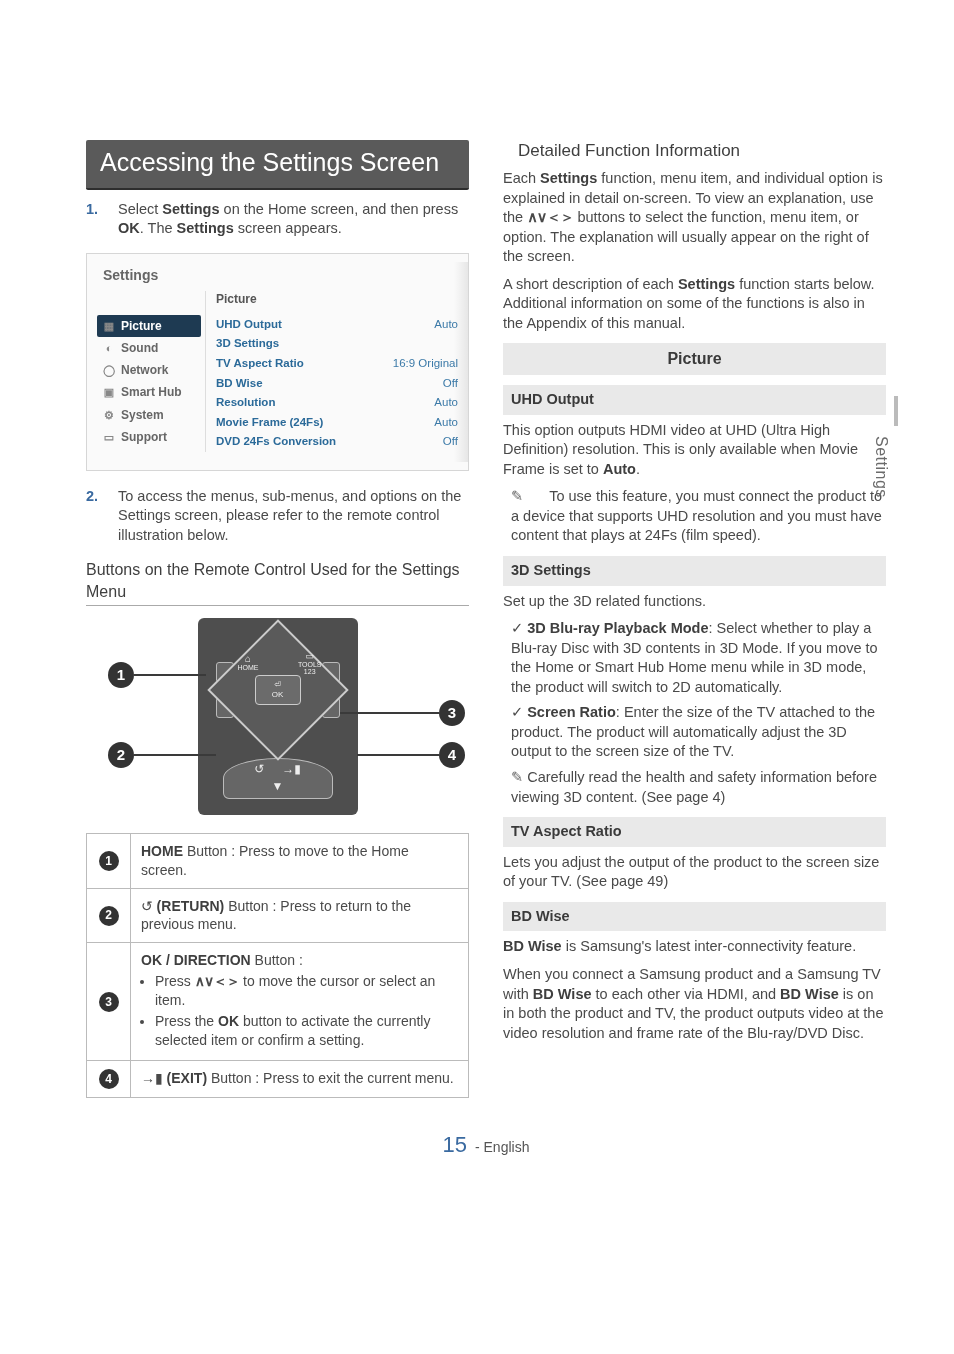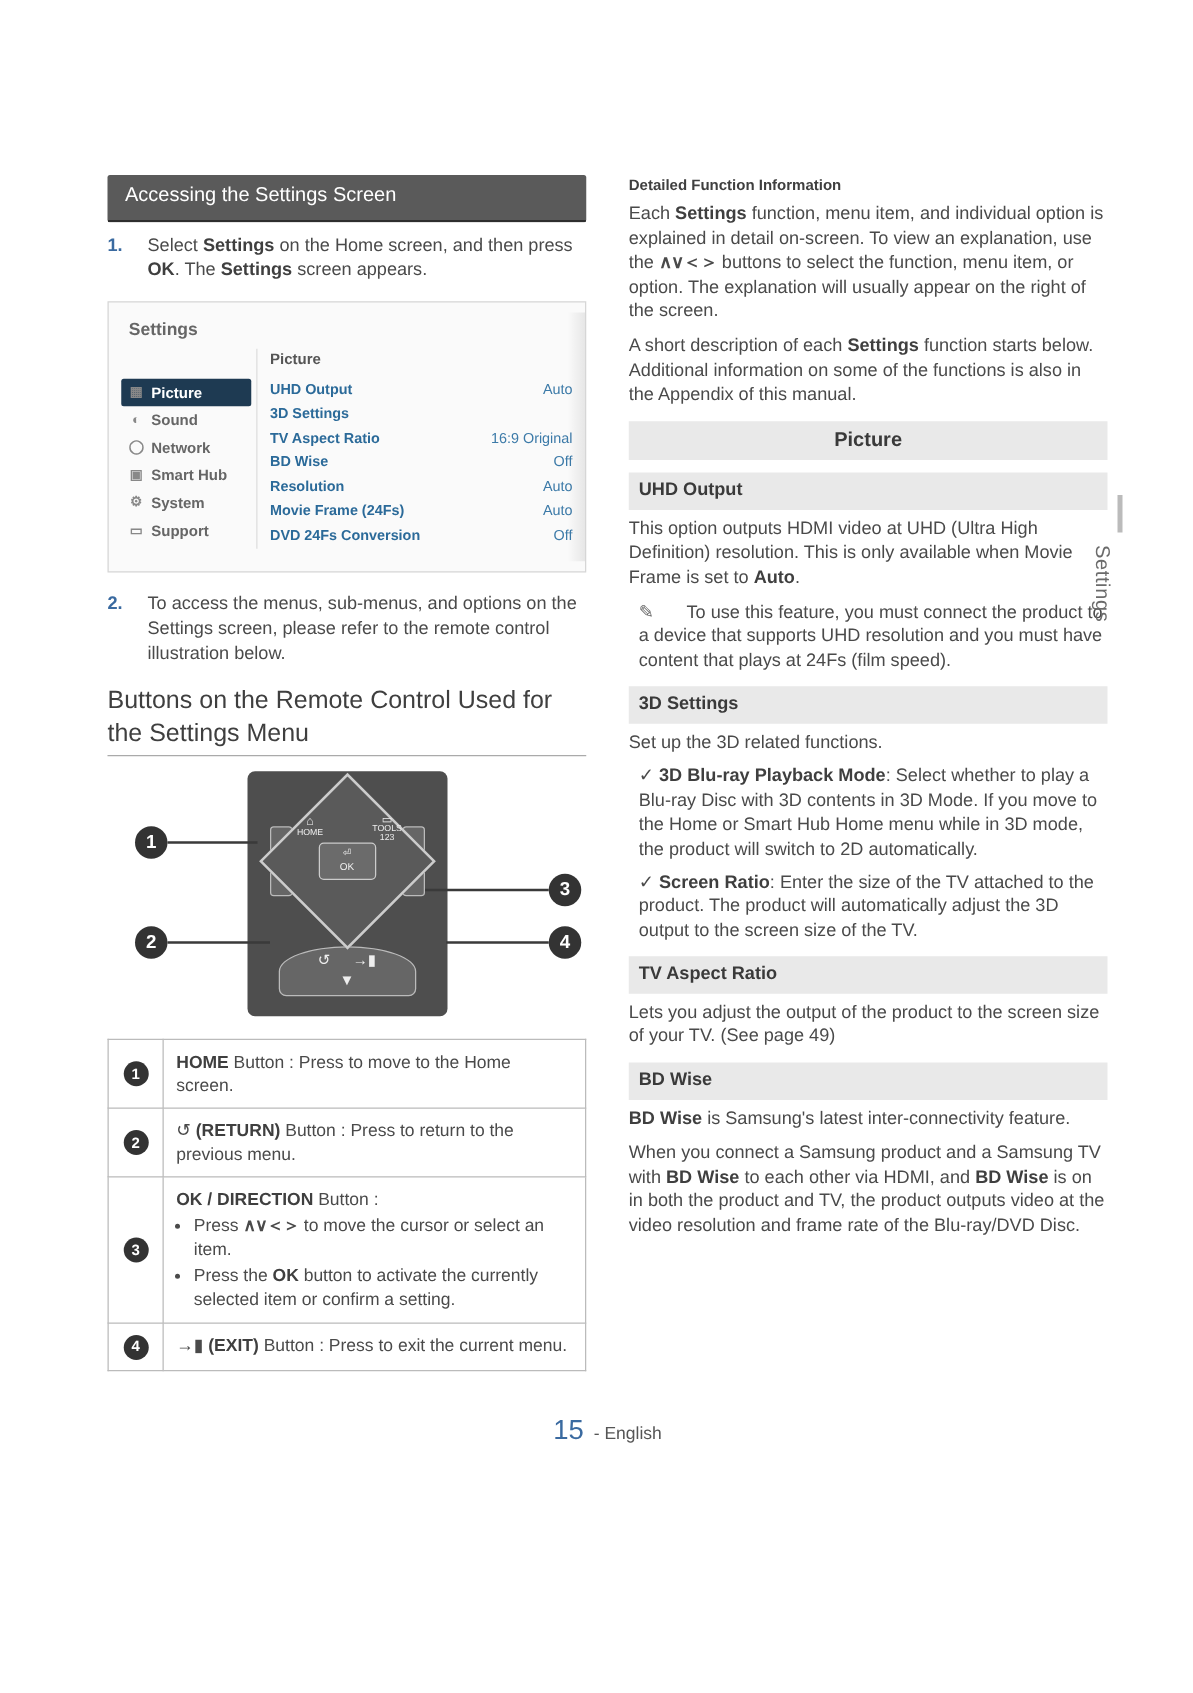--- a/index.html
+++ b/index.html
@@ -35,42 +35,42 @@
     background: #bbb;
   }
   .cols {
     display: flex;
     gap: 34px;
   }
   .col { flex: 1; min-width: 0; }
   .section-bar {
     background: #5a5a5a;
     color: #fff;
-    font-size: 16px;
+    font-size: 25px;
     padding: 6px 14px 8px;
     border-radius: 2px;
     margin-bottom: 10px;
     border-bottom: 2px solid #2e2e2e;
   }
   .num-item { display: flex; gap: 18px; margin: 8px 0 14px; }
   .num-item .n { color: #3a6aa0; font-weight: bold; min-width: 14px; }
   .bold { font-weight: bold; color: #3f3f3f; }
   .subhead {
-    font-size: 20px;
+    font-size: 16px;
     color: #3f3f3f;
     margin: 12px 0 6px;
     border-bottom: 1px solid #aaa;
     padding-bottom: 3px;
     font-weight: 500;
   }
   .subhead-nb {
-    font-size: 12px;
+    font-size: 17px;
     color: #3f3f3f;
-    margin: 0 0 6px;
-    font-weight: bold;
+    margin: 0 15px 6px;
+    font-weight: normal;
   }
 
   
   .shot {
     border: 1px solid #d6d6d6;
     background: #fafafa;
     padding: 8px 10px 18px;
     margin: 6px 0 16px;
     font-size: 12px;
     position: relative;
@@ -469,20 +469,21 @@
       <span class="note"><span class="indent" style="display:inline">To use this feature, you must connect the product to a device that supports UHD resolution and you must have content that plays at 24Fs (film speed).</span></span>
 
       <div class="gray-band">3D Settings</div>
       <p class="para">Set up the 3D related functions.</p>
       <span class="chk">
         <span class="bold">3D Blu-ray Playback Mode</span><span>: Select whether to play a Blu-ray Disc with 3D contents in 3D Mode. If you move to the Home or Smart Hub Home menu while in 3D mode, the product will switch to 2D automatically.</span>
       </span>
       <span class="chk">
         <span class="bold">Screen Ratio</span><span>: Enter the size of the TV attached to the product. The product will automatically adjust the 3D output to the screen size of the TV.</span>
       </span>
+      <span class="note"><span>Carefully read the health and safety information before viewing 3D content. (See page 4)</span></span>
 
       <div class="gray-band">TV Aspect Ratio</div>
       <p class="para">Lets you adjust the output of the product to the screen size of your TV. (See page 49)</p>
 
       <div class="gray-band">BD Wise</div>
       <p class="para">
         <span class="bold">BD Wise</span><span> is Samsung's latest inter-connectivity feature.</span>
       </p>
       <p class="para">
         <span>When you connect a Samsung product and a Samsung TV with </span><span class="bold">BD Wise</span><span> to each other via HDMI, and </span><span class="bold">BD Wise</span><span> is on in both the product and TV, the product outputs video at the video resolution and frame rate of the Blu-ray/DVD Disc.</span>

